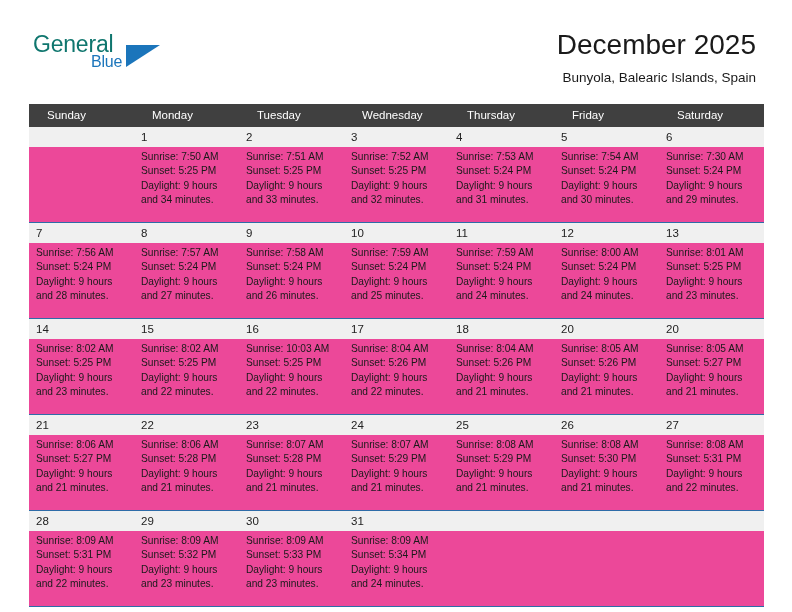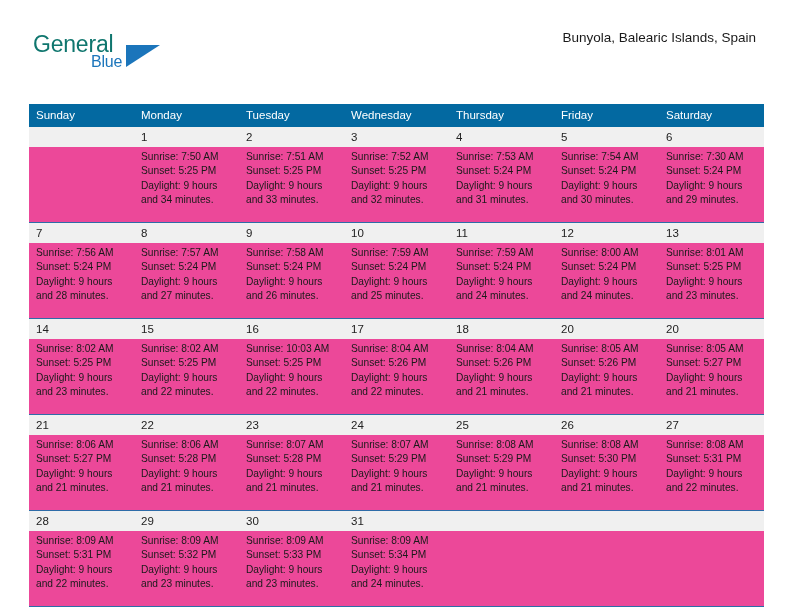--- a/index.html
+++ b/index.html
@@ -77,45 +77,46 @@
     font-size: 28px;
     color: #1a1a1a;
     font-weight: normal;
     line-height: 34px;
     white-space: nowrap;
   }
   .location {
     font-size: 13.5px;
     color: #1a1a1a;
     line-height: 20px;
+    margin-top: 6px;
     white-space: nowrap;
   }
 
   
   .calendar {
     position: absolute;
     left: 29px;
     top: 104px;
     width: 735px;
   }
 
   table.cal {
     border-collapse: collapse;
     table-layout: fixed;
     width: 735px;
   }
   table.cal col { width: 105px; }
 
   thead th {
-    background: #0369a1;
+    background: #404040;
     color: #ffffff;
     font-size: 11.5px;
     font-weight: normal;
     text-align: left;
-    padding: 5px 0 5px 7px;
+    padding: 5px 0 5px 18px;
     height: 11px;
     line-height: 13px;
     border: none;
   }
 
   tr.daynum-row td {
     background: #f0f0f0;
     font-size: 11.5px;
     color: #222222;
     padding: 3px 0 3px 7px;
@@ -155,20 +156,21 @@
 
   <div class="header">
 
     <div class="logo">
       <span class="logo-general">General</span>
       <span class="logo-mark"></span>
       <span class="logo-blue">Blue</span>
     </div>
 
     <div class="title-block">
+      <div class="month-title">December 2025</div>
       <div class="location">Bunyola, Balearic Islands, Spain</div>
     </div>
 
   </div>
 
   <div class="calendar">
     <table class="cal">
       <colgroup>
         <col>
           <col>

